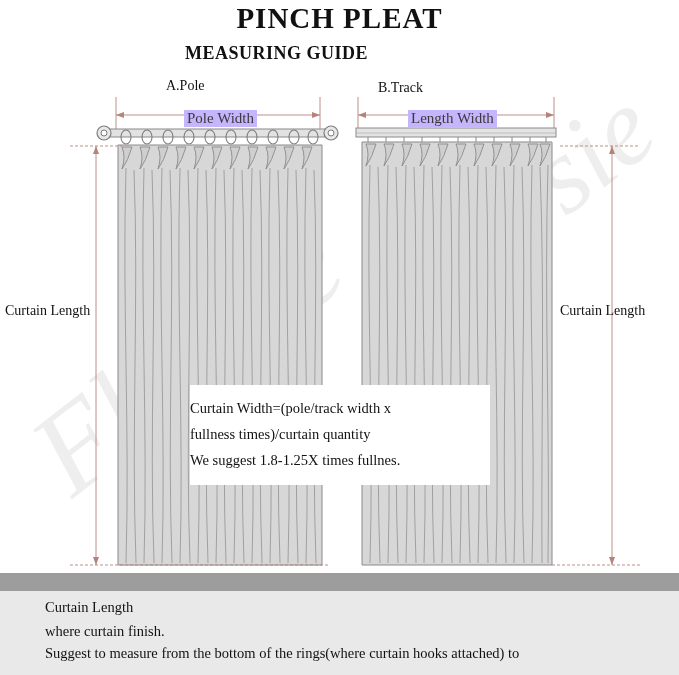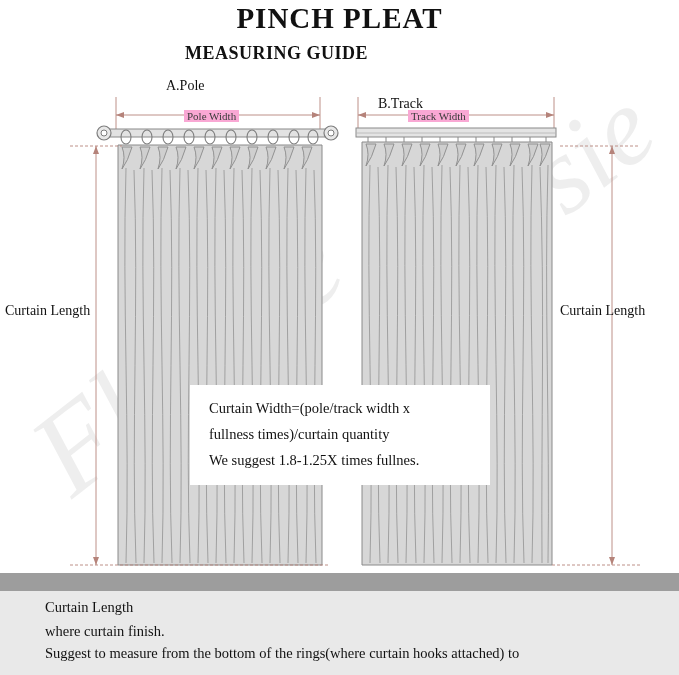--- a/index.html
+++ b/index.html
@@ -42,27 +42,27 @@
     letter-spacing: 0.5px;
     color: #111;
   }
 
   .panel-label {
     position: absolute;
     font-size: 14px;
     color: #111;
   }
   #label-pole  { left: 122px; top: 78px; margin-left: 44px; }
-  #label-track { left: 378px; top: 96px; }
+  #label-track { left: 378px; top: 80px; }
 
   .dim-label {
     position: absolute;
-    font-size: 11px;
+    font-size: 15px;
     color: #3a3a3a;
-    background: #f9a8d4;
+    background: #c4b5fd;
     padding: 0 3px;
   }
   #label-pole-width  { left: 184px; top: 110px; }
   #label-track-width { left: 408px; top: 110px; }
 
   .side-label {
     position: absolute;
     font-size: 14px;
     color: #111;
   }
@@ -84,21 +84,21 @@
   #wm1 { left: 10px;  top: 290px; }
   #wm2 { left: 350px; top: 150px; font-size: 110px; }
 
   
   #formula-box {
     position: absolute;
     left: 190px;
     top: 385px;
     width: 300px;
     background: #ffffff;
-    padding: 10px 14px 12px 19px;
+    padding: 10px 14px 12px 0;
     box-sizing: border-box;
   }
   #formula-box div {
     font-size: 14.5px;
     color: #111;
     line-height: 26px;
     white-space: nowrap;
   }
 
   
@@ -298,21 +298,21 @@
       <line x1="612" y1="146" x2="612" y2="565"></line>
       <polyline points="609,154 612,146 615,154" fill="#b5837a" stroke="none"></polyline>
       <polyline points="609,557 612,565 615,557" fill="#b5837a" stroke="none"></polyline>
       <line x1="560" y1="146" x2="640" y2="146" stroke-dasharray="3,2"></line>
       <line x1="552" y1="565" x2="640" y2="565" stroke-dasharray="3,2"></line>
     </g>
 
   </svg>
 
   <div class="dim-label" id="label-pole-width">Pole Width</div>
-  <div class="dim-label" id="label-track-width">Track Width</div>
+  <div class="dim-label" id="label-track-width">Length Width</div>
 
   <div class="side-label" id="label-len-left">Curtain Length</div>
   <div class="side-label" id="label-len-right">Curtain Length</div>
 
   <div id="formula-box">
     <div>Curtain Width=(pole/track width x</div>
     <div>fullness times)/curtain quantity</div>
     <div>We suggest 1.8-1.25X times fullnes.</div>
   </div>
 

